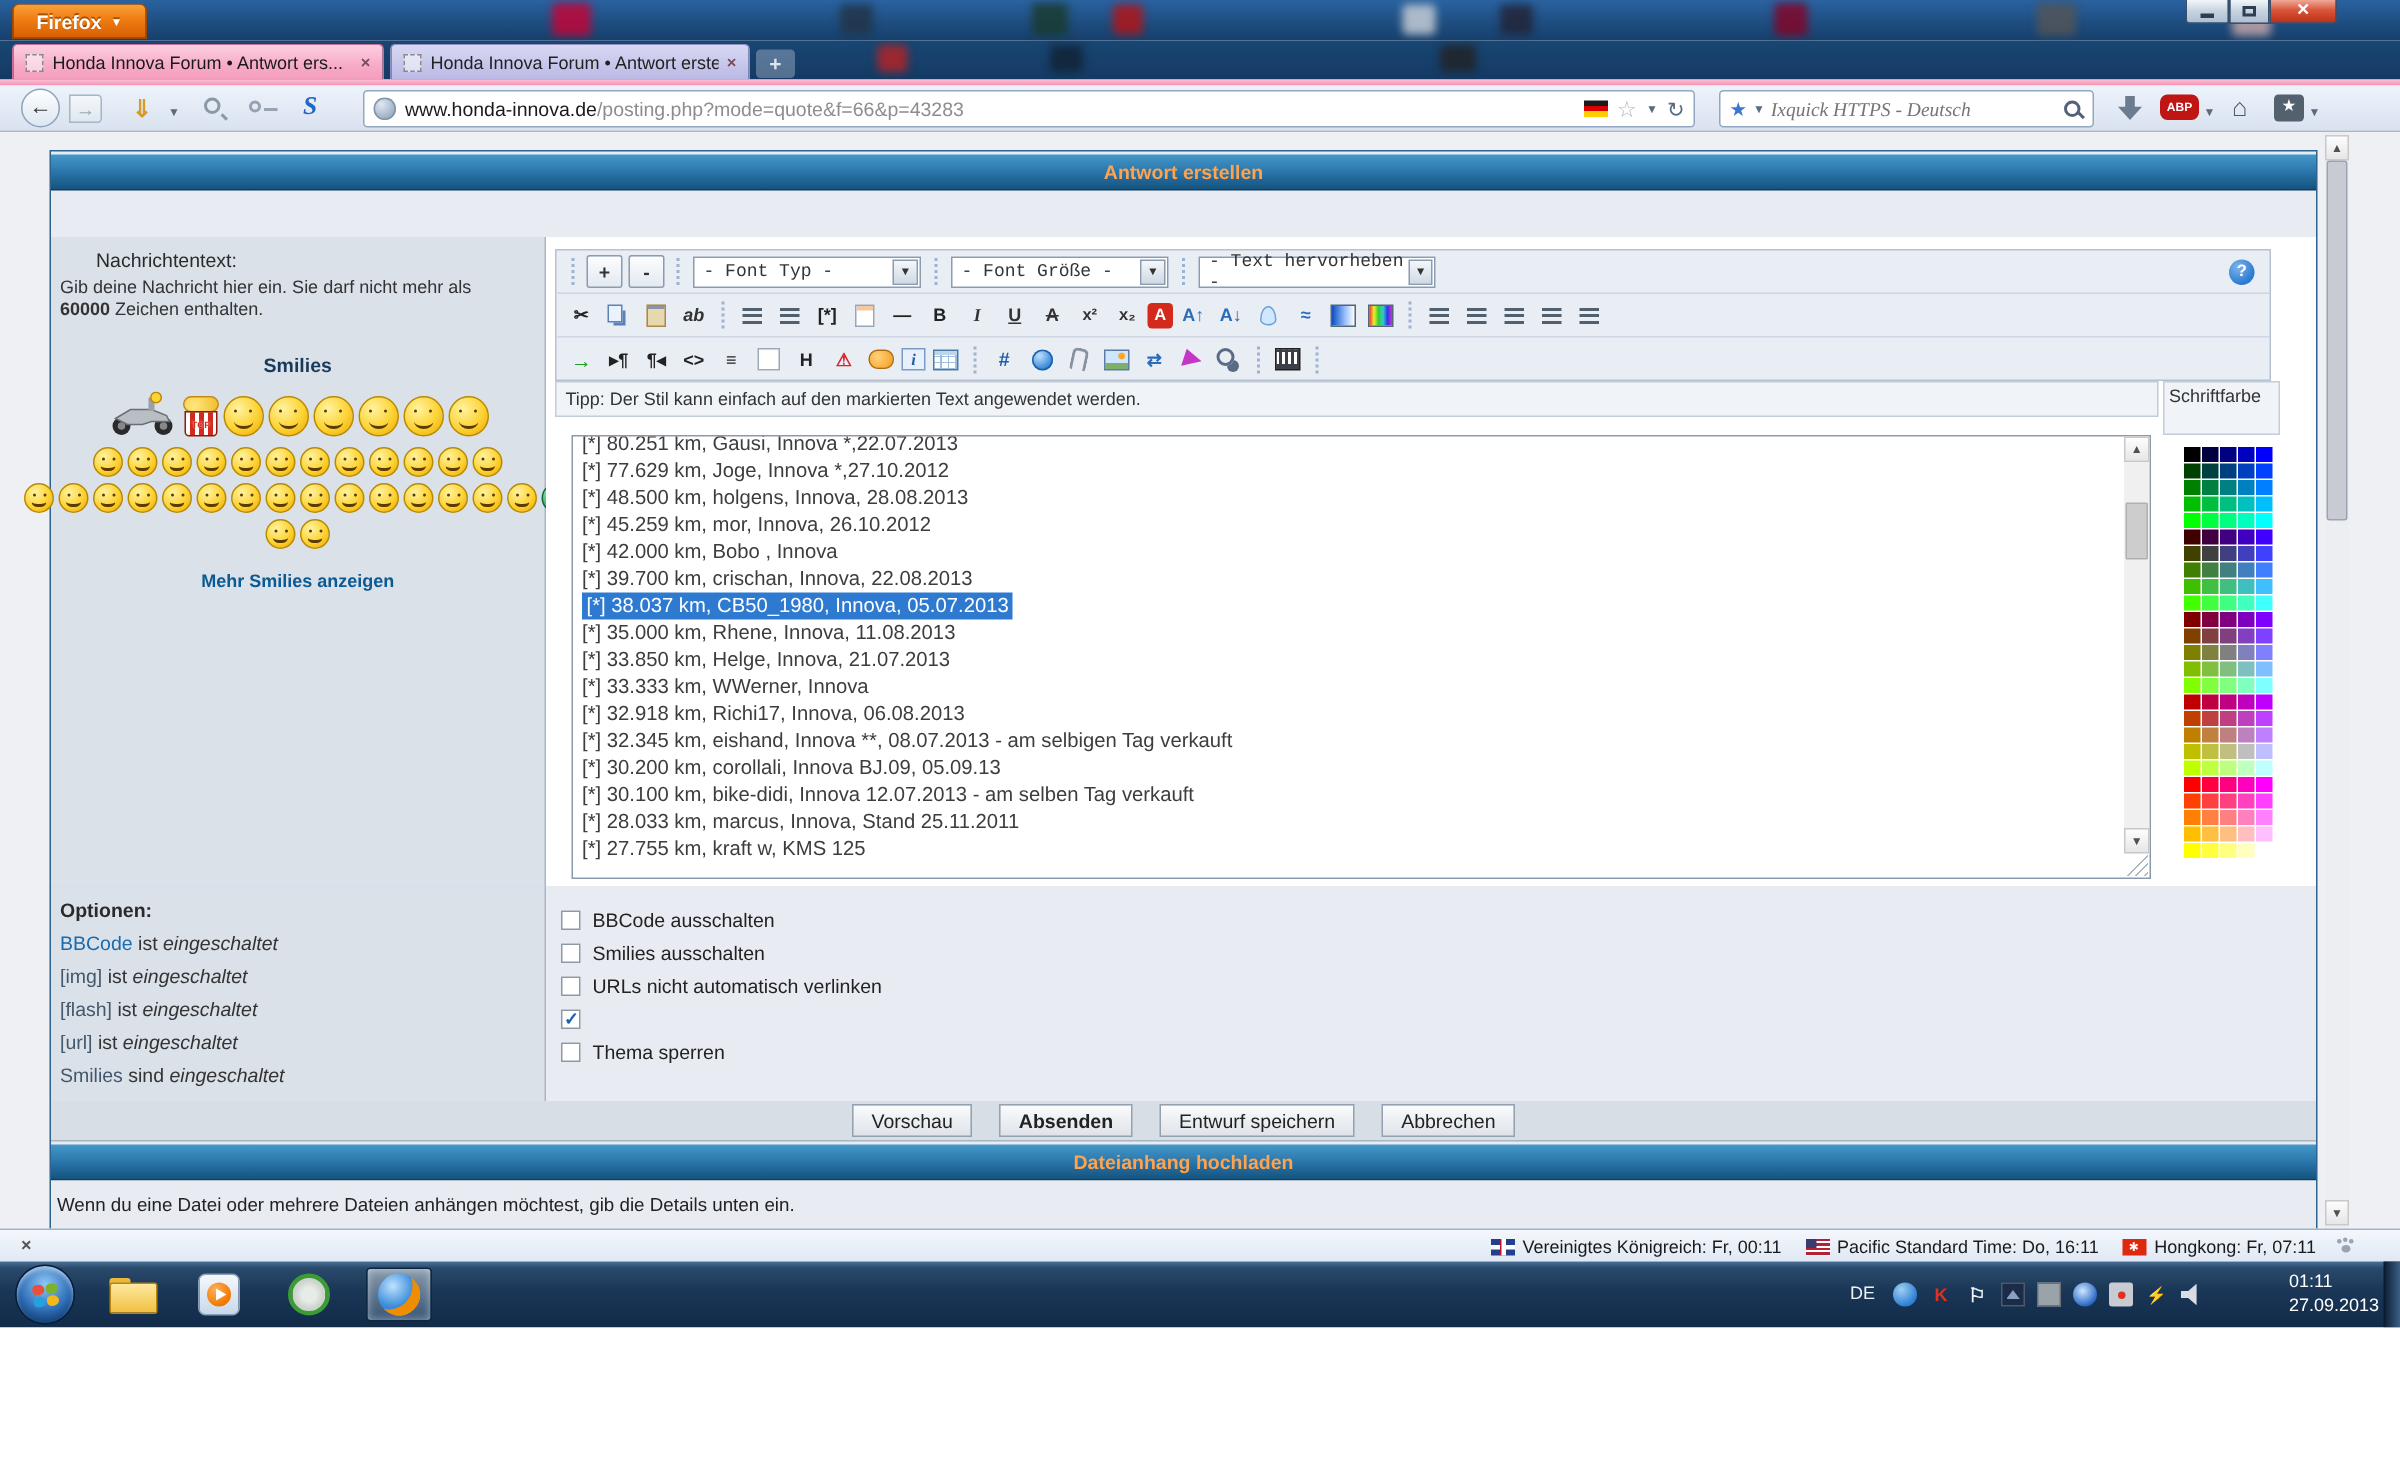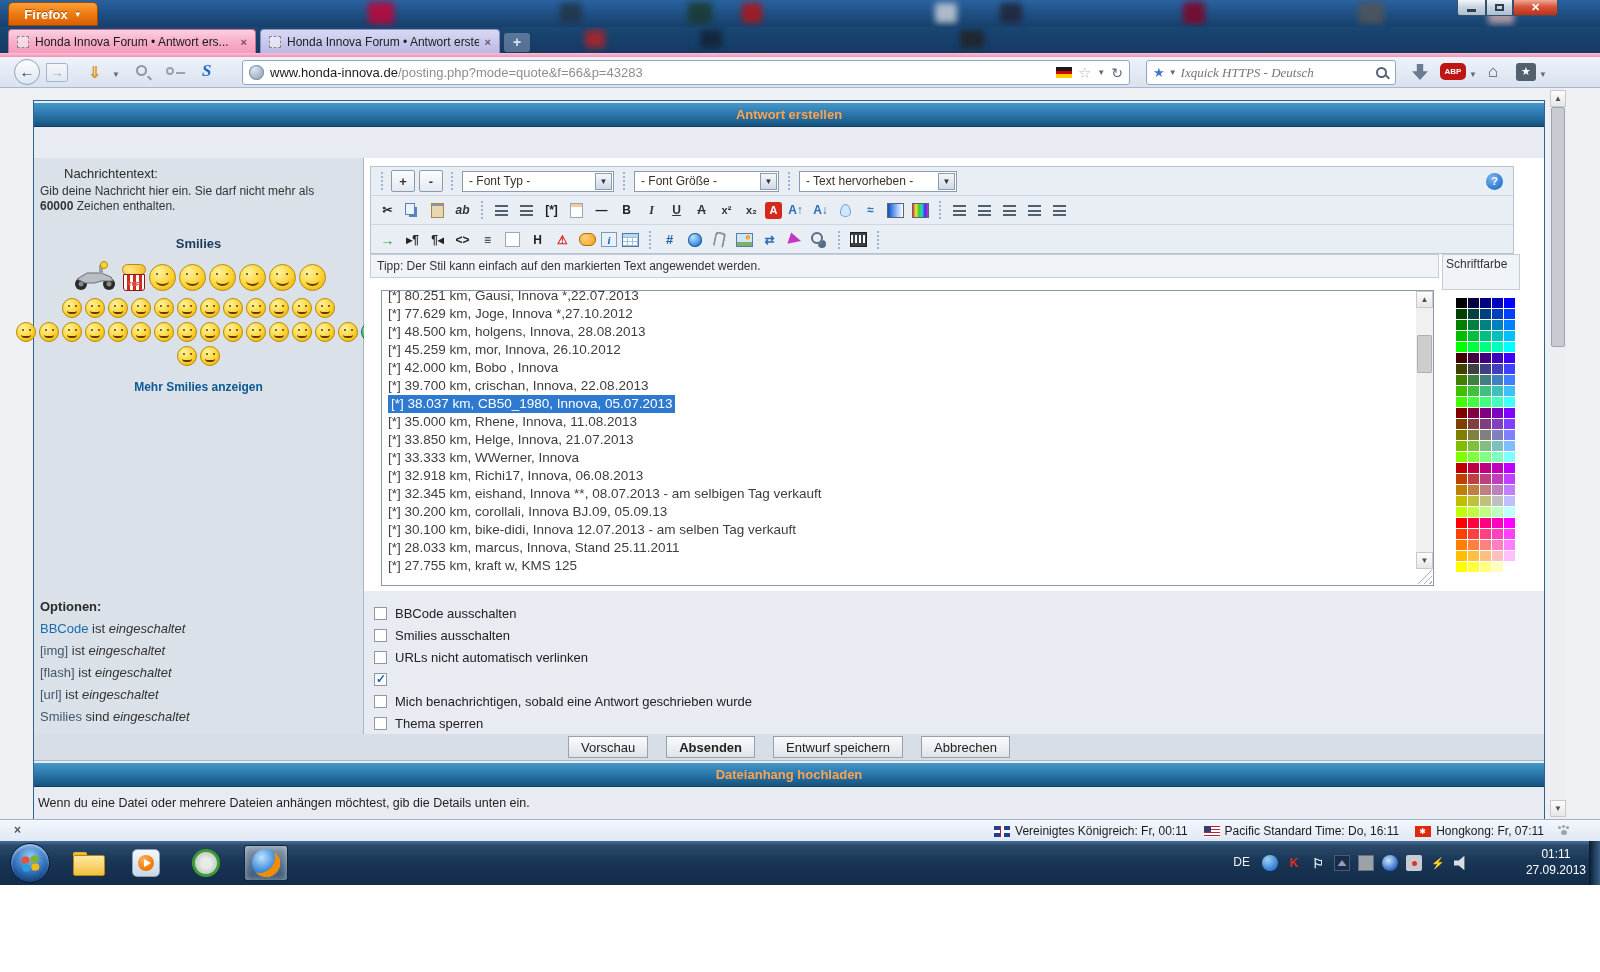--- a/index.html
+++ b/index.html
@@ -143,21 +143,21 @@
 
   .toolbar-block { position:absolute; left:6px; top:8px; width:1144px; height:88px;
     background:#e9edf4; border:1px solid #b7c2d0; }
   .tb-row { display:flex; align-items:center; height:29px; padding-left:4px; border-bottom:1px solid #cdd6e2; }
   .tb-row:last-child { border-bottom:none; }
   .tsep { width:0; height:18px; border-left:2px dotted #9eb3d4; margin:0 6px; }
   .tb-btn { min-width:24px; height:22px; border:1px solid #8a9cb0; border-radius:2px; margin:0 2px;
     background:linear-gradient(180deg,#fcfdfe,#e4e9f1); font:bold 13px "Liberation Sans",sans-serif;
     display:flex; align-items:center; justify-content:center; color:#333; }
   .tb-select { height:21px; border:1px solid #8a9cb0; background:#fff; display:flex; align-items:center;
-    margin:0 3px; font-size:12px; color:#333; padding-left:6px; justify-content:space-between; }
+    margin:0 3px; font-size:12px; color:#333; padding-left:6px; justify-content:space-between;font-family:Liberation Mono, monospace; }
   .dd-btn { width:17px; height:17px; margin:1px; border:1px solid #8a9cb0;
     background:linear-gradient(180deg,#f4f7fa,#cfd9e5); font-size:8px; color:#333;
     display:flex; align-items:center; justify-content:center; }
   .help-q { position:absolute; right:10px; top:6px; width:17px; height:17px; border-radius:50%;
     background:radial-gradient(circle at 35% 30%,#7fb4ec,#2a7ad0 70%); color:#fff;
     font:bold 11px "Liberation Sans",sans-serif; text-align:center; line-height:17px; }
   .tbtn { display:inline-flex; align-items:center; justify-content:center; min-width:23px; height:21px;
     margin:0 1px; font:bold 12px "Liberation Sans",sans-serif; color:#333; }
   .gi-dark{color:#222} .gi-blue{color:#2b6cb8} .gi-green{color:#1e9e28;font-size:14px}
   .gi-red{color:#d22} .gi-ab{font-style:italic}
@@ -318,21 +318,21 @@
   .ti-k { color:#e03020; }
   .ti-flag { color:#f0f4f8; font-size:13px; }
   .ti-photo { background:#1a2c48; border:1px solid #4a5a70; }
   .ti-photo::before { content:''; width:9px; height:6px; background:#8aa0c0; clip-path:polygon(0 100%,50% 0,100% 100%); }
   .ti-grey { background:#9aa2aa; border:1px solid #6a7278; }
   .ti-o { border-radius:50%; background:radial-gradient(circle at 40% 35%,#cfe6ff,#2060c0 75%); }
   .ti-plug-red { background:#c8ccd2; border-radius:2px; }
   .ti-plug-red::before { content:''; width:5px; height:5px; background:#e03020; border-radius:50%; }
   .ti-plug { color:#d8dde4; font-size:11px; }
   .ti-spk { background:#d8dde4; clip-path:polygon(0 35%,30% 35%,65% 5%,65% 95%,30% 65%,0 65%); }
-  .clock { position:absolute; right:14px; top:5px; text-align:center; color:#fff; font-size:12px; line-height:16px; }
+  .clock { position:absolute; right:14px; top:5px; color:#fff; font-size:12px; line-height:16px; }
   .show-desk { position:absolute; right:0; top:0; width:11px; height:44px;
     background:linear-gradient(90deg,#0d2238,#3a5f86); border-left:1px solid #0a1c30; }
   .white-strip { position:absolute; left:0; top:885px; width:1600px; height:87px; background:#fff; }
 </style>
 </head>
 <body>
 
 <div id="screen">
 
   <div class="titlebar">
@@ -724,24 +724,20 @@
             </div>
             <div class="chk-row">
               <span class="chk"></span>
               <span>URLs nicht automatisch verlinken</span>
             </div>
             <div class="chk-row">
               <span class="chk on"></span>
             </div>
             <div class="chk-row">
               <span class="chk"></span>
-              <span>Mich benachrichtigen, sobald eine Antwort geschrieben wurde</span>
-            </div>
-            <div class="chk-row">
-              <span class="chk"></span>
               <span>Thema sperren</span>
             </div>
           </div>
       </div>
 
       <div id="row-buttons">
           <button class="form-btn">Vorschau</button>
           <button class="form-btn primary">Absenden</button>
           <button class="form-btn">Entwurf speichern</button>
           <button class="form-btn">Abbrechen</button>

